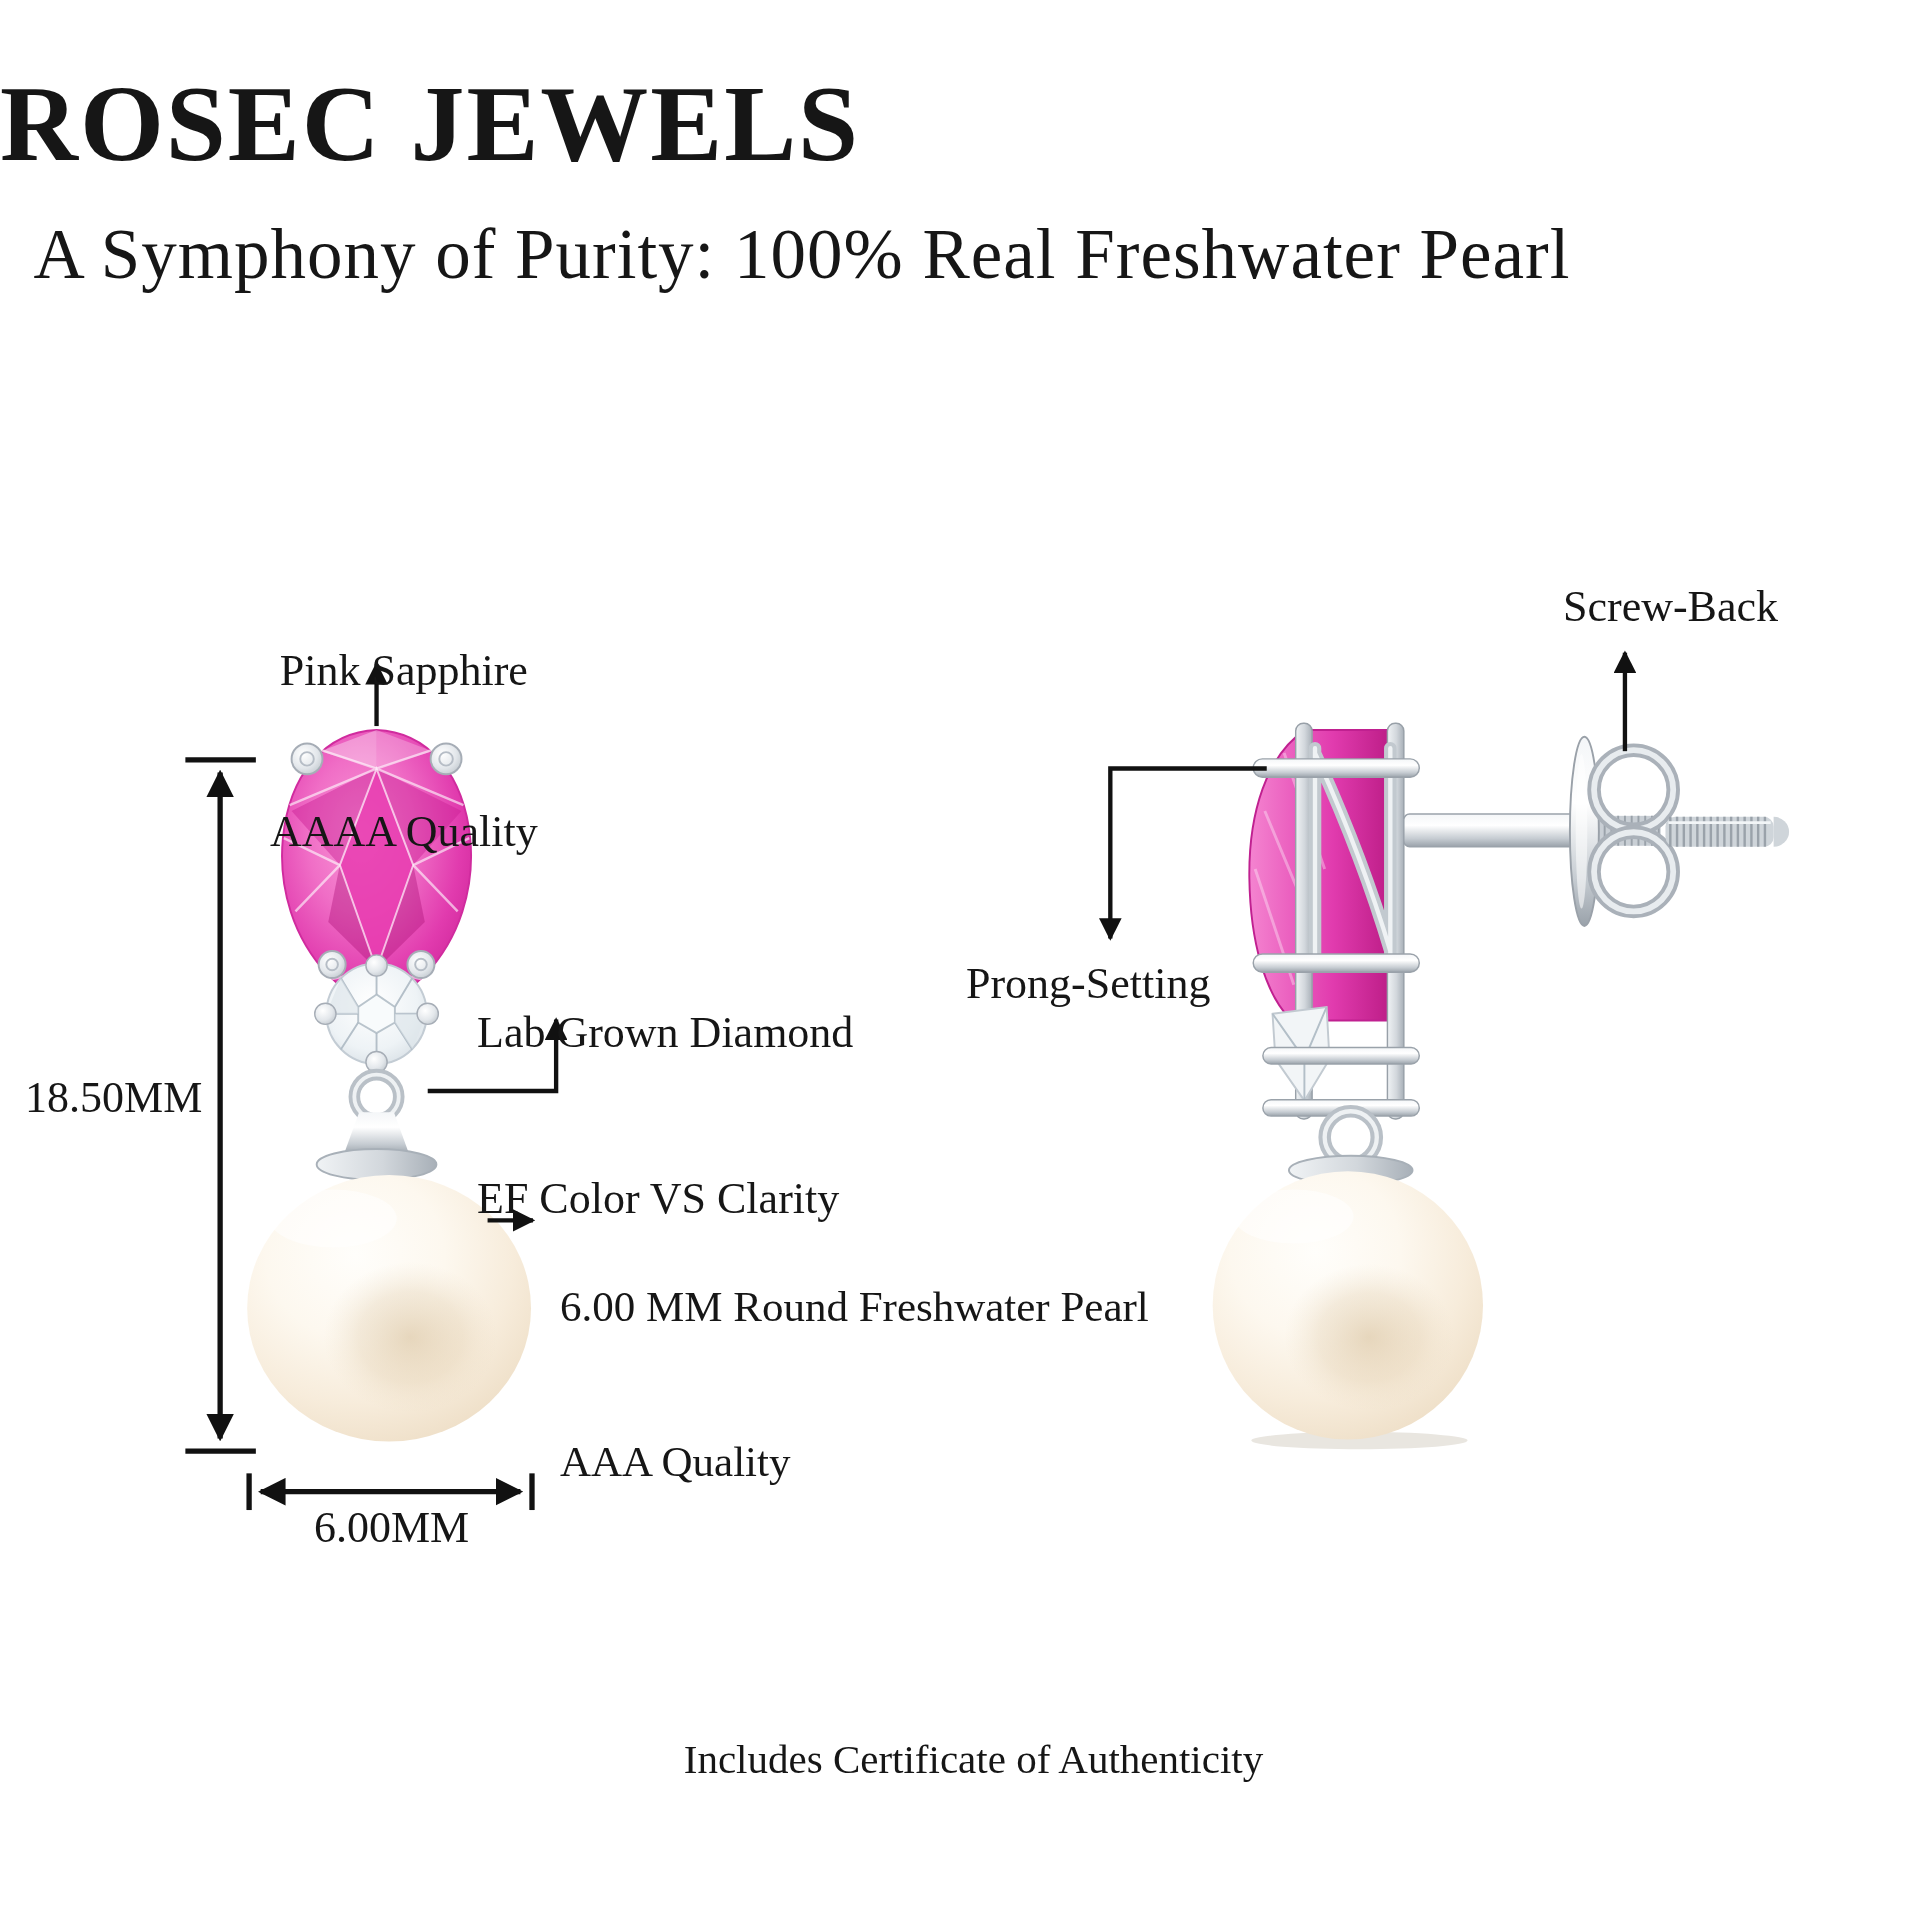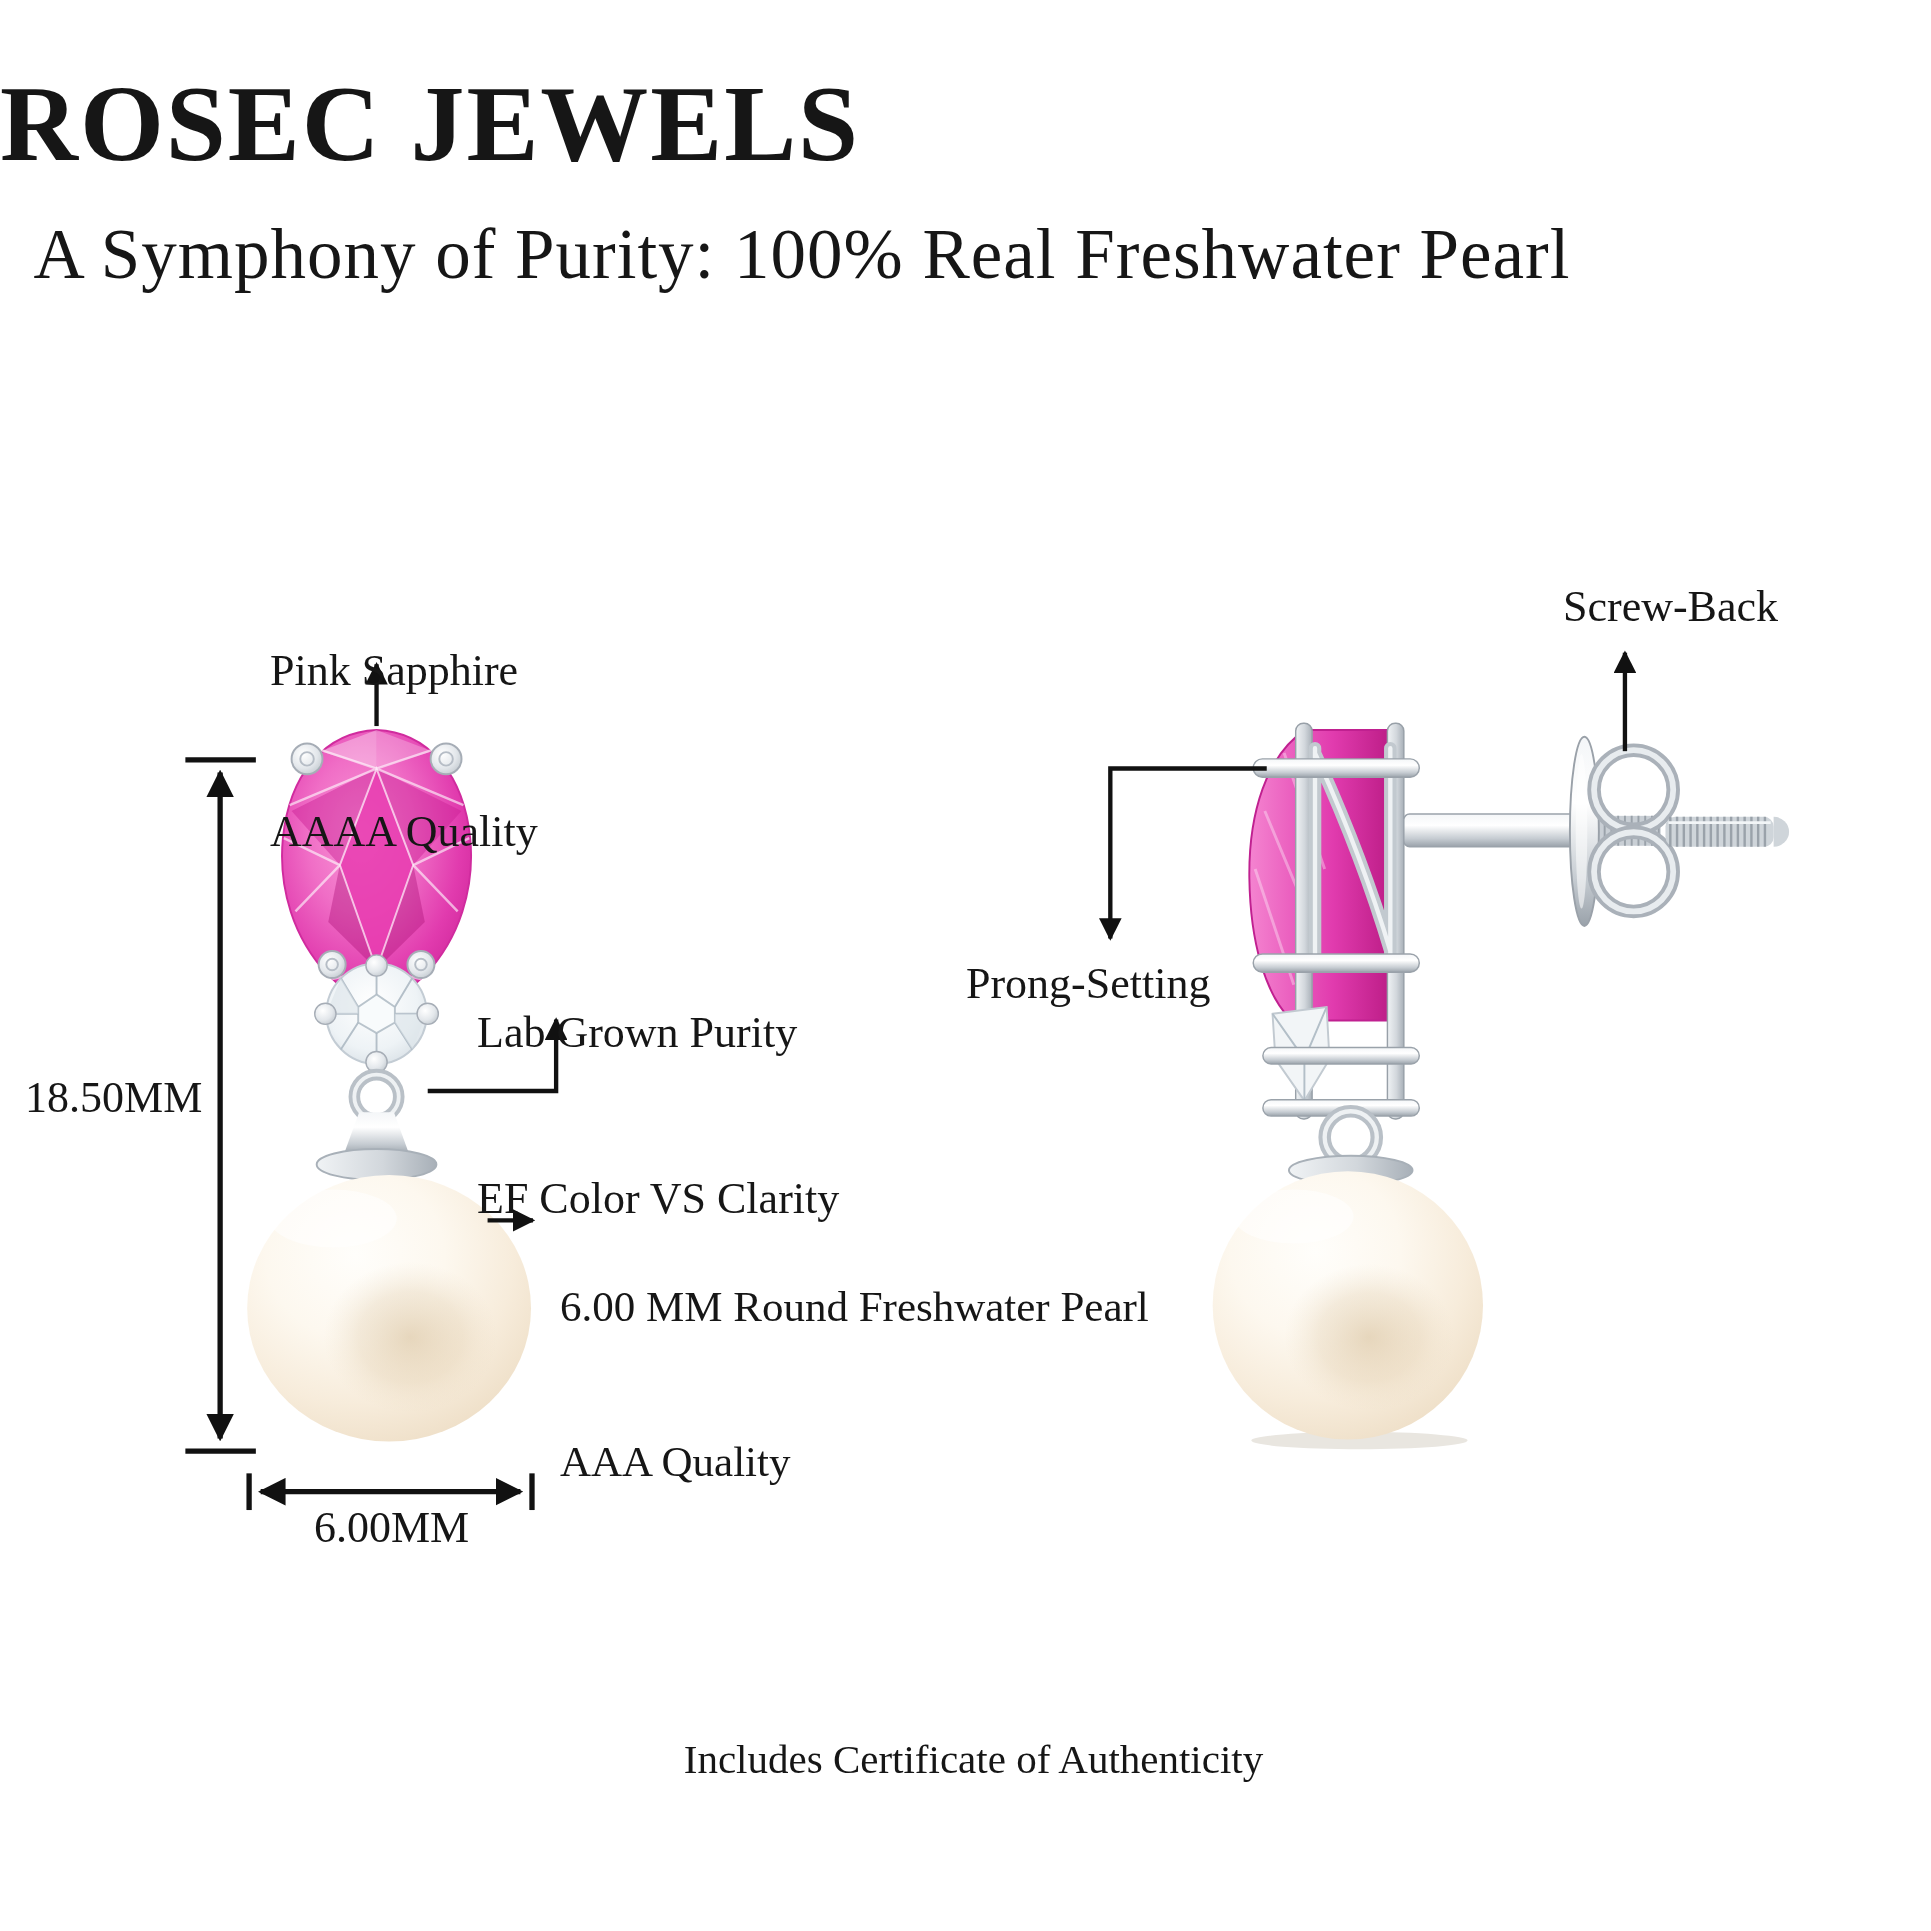--- a/index.html
+++ b/index.html
@@ -9,21 +9,21 @@
   .canvas{
     position:relative;width:1931px;height:1931px;background:var(--bg);
     font-family:"Liberation Serif","DejaVu Serif",serif;color:var(--text);
     overflow:hidden;
   }
   .scene{position:absolute;left:0;top:0;width:1931px;height:1931px;}
   .txt{position:absolute;white-space:pre;color:var(--text);}
   .brand{left:0;width:1931px;top:62px;text-align:left;font-size:108px;font-weight:bold;letter-spacing:1.9px;}
   .tagline{left:0;width:1604px;top:214px;text-align:center;font-size:71px;letter-spacing:1px;}
   .callout{font-size:44px;line-height:1.22;}
-  .co-sapphire{left:270px;top:537px;}
+  .co-sapphire{left:270px;top:537px;text-align:center;}
   .co-diamond{left:477px;top:894px;line-height:1.26;}
   .co-pearl{left:560px;top:1188px;font-size:43px;line-height:1.1;}
   .co-pearl .l2{margin-top:13.5px;}
   .co-screw{left:1563px;top:580px;}
   .co-prong{left:966px;top:957px;}
   .meas-h{left:19.3px;top:1072px;width:183px;text-align:right;font-size:44px;}
   .meas-w{left:295px;top:1502px;width:193px;text-align:center;font-size:44px;}
   .footer-note{left:0;width:1931px;top:1735px;text-align:center;font-size:41px;margin-left:8px;}
 </style>
 </head>
@@ -239,21 +239,21 @@
 
   <div class="txt brand">ROSEC JEWELS</div>
   <div class="txt tagline">A Symphony of Purity: 100% Real Freshwater Pearl</div>
 
   <div class="txt callout co-sapphire">
     <div>Pink Sapphire</div>
     <div>AAAA Quality</div>
   </div>
 
   <div class="txt callout co-diamond">
-    <div>Lab Grown Purity</div>
+    <div>Lab Grown Diamond</div>
     <div>EF Color VS Clarity</div>
   </div>
 
   <div class="txt callout co-pearl">
     <div>6.00 MM Round Freshwater Pearl</div>
     <div class="l2">AAA Quality</div>
   </div>
 
   <div class="txt callout co-screw">Screw-Back</div>
 

